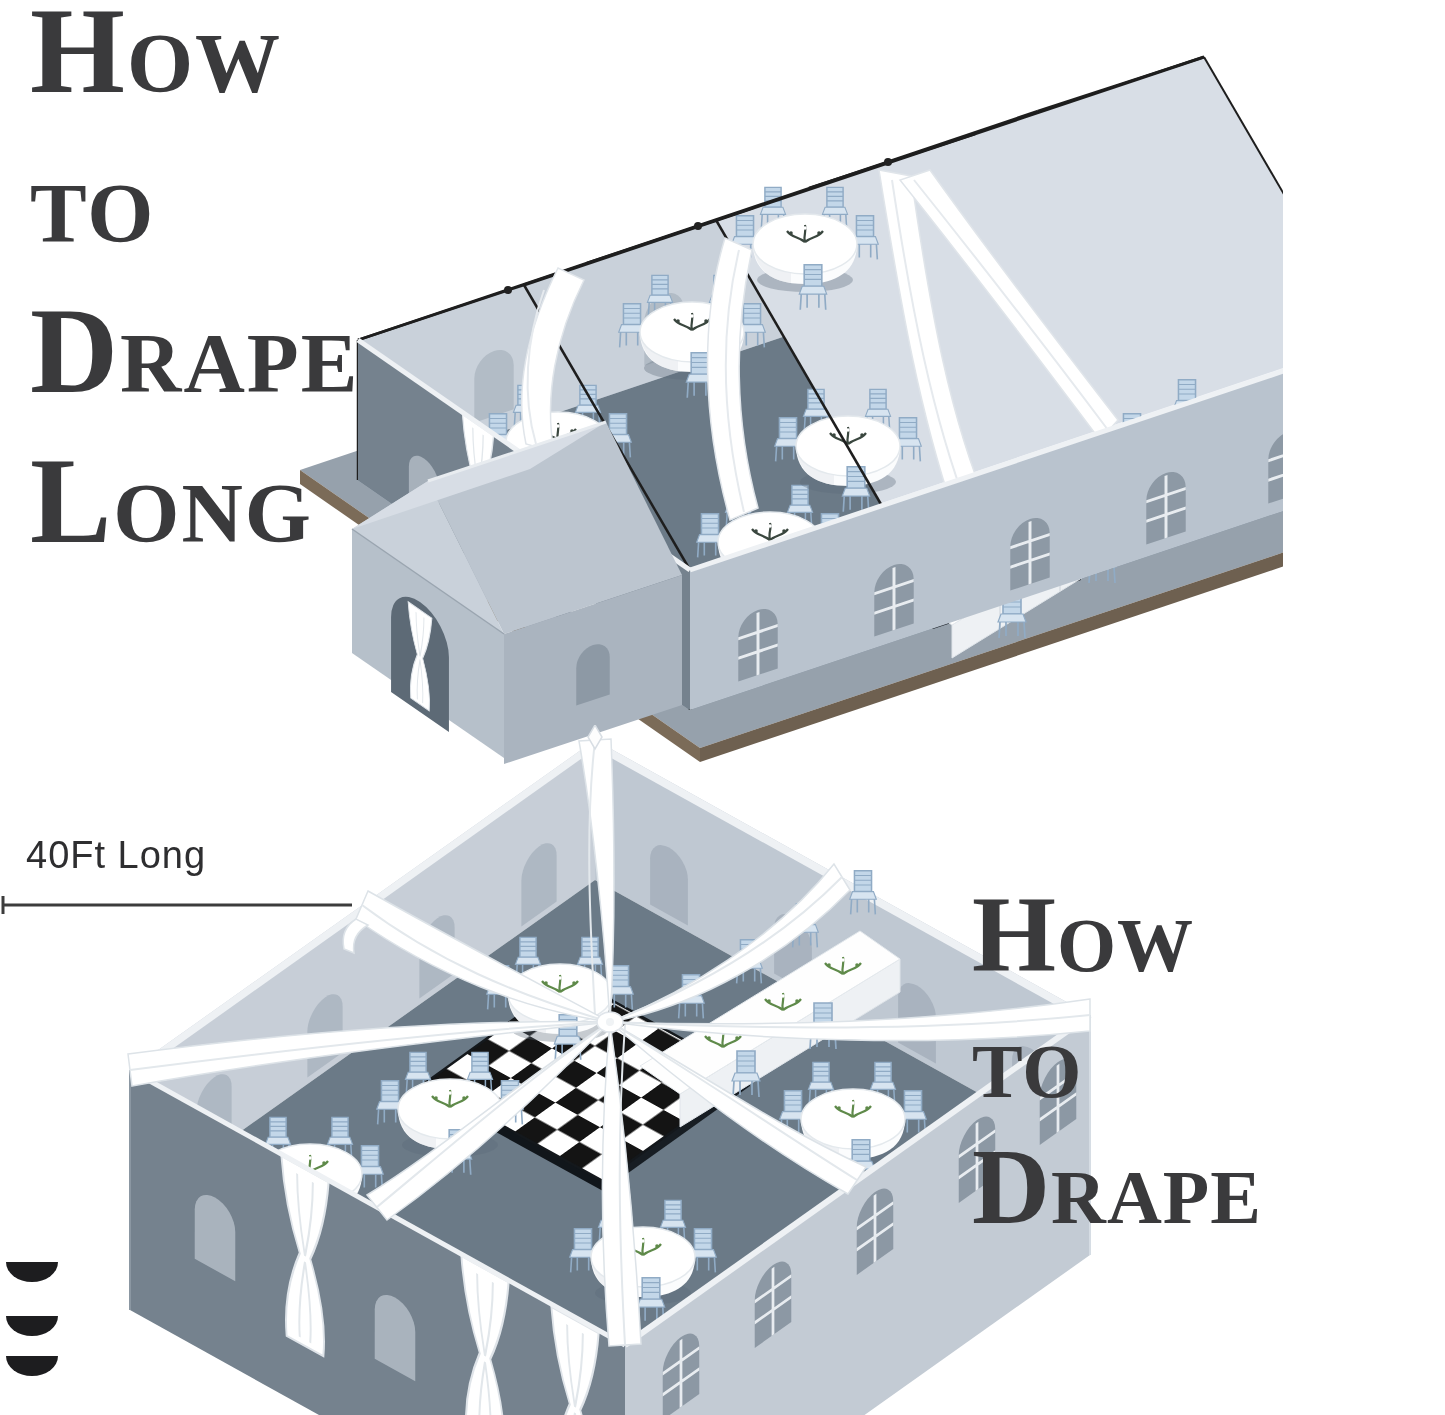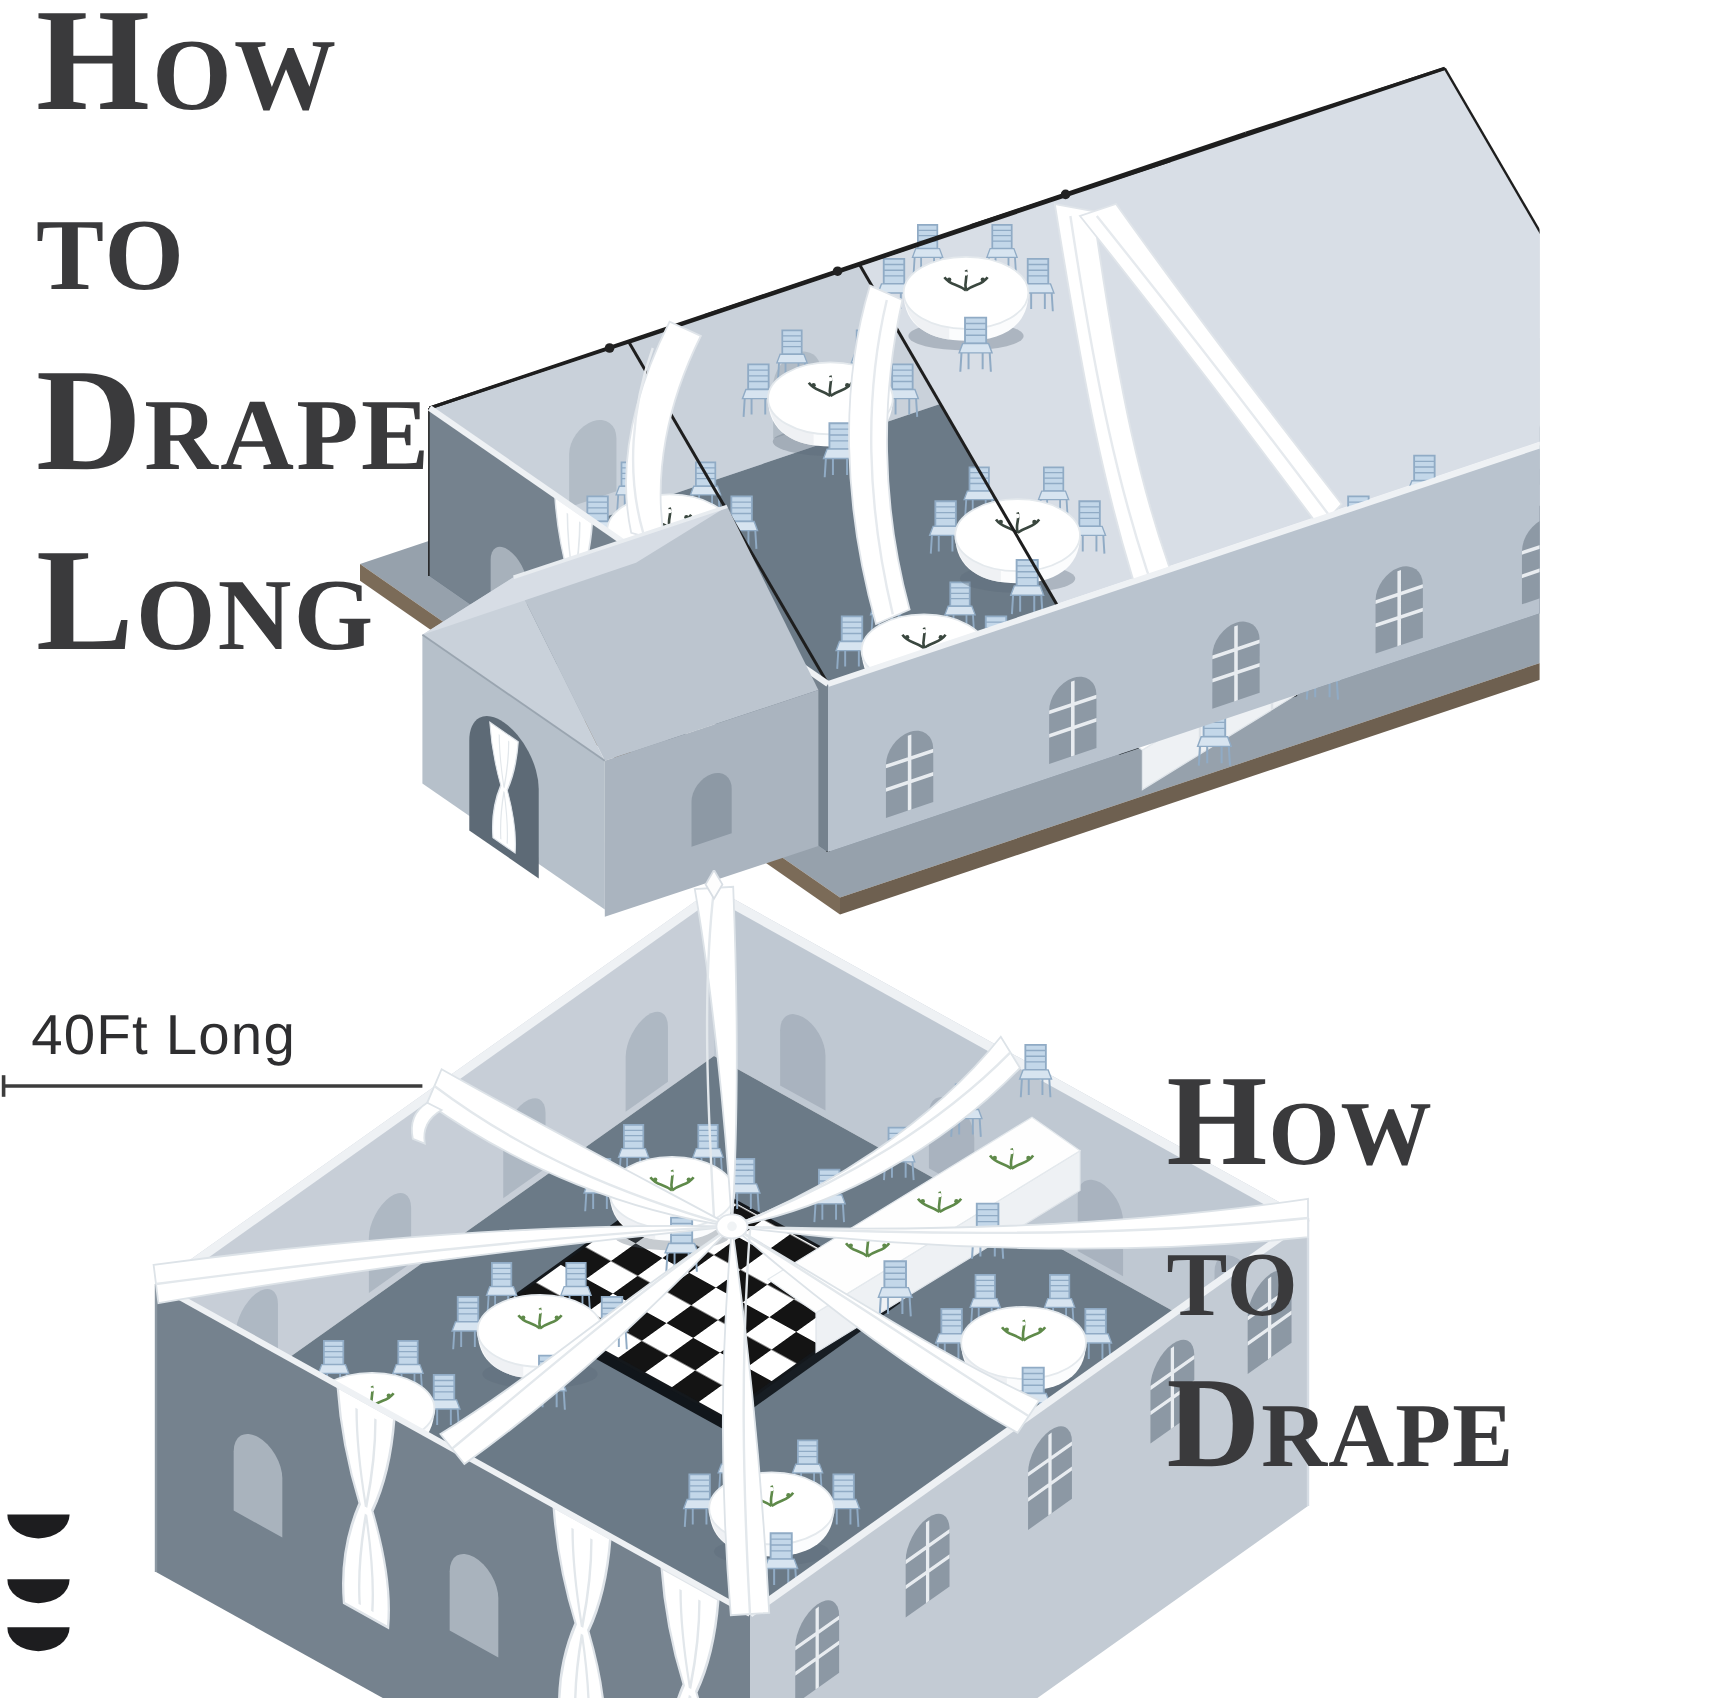--- a/index.html
+++ b/index.html
@@ -3,21 +3,21 @@
 <meta charset="utf-8">
 <style>
   html,body{margin:0;padding:0;background:#fff;}
   .canvas{position:relative;width:1283px;height:1415px;background:#ffffff;overflow:hidden;
           font-family:"Liberation Sans",sans-serif;}
   .abs{position:absolute;}
   .headline{font-family:"Liberation Serif",serif;font-weight:700;font-variant:small-caps;
             color:#3a3a3c;z-index:6;}
   .h-top{left:30px;top:-24px;font-size:122px;line-height:150px;letter-spacing:2px;}
   .h-bottom{left:972px;top:872px;font-size:108px;line-height:126px;letter-spacing:1px;}
-  .dim-label{left:26px;top:834px;font-size:47px;color:#2e2e30;letter-spacing:1px;z-index:5;}
+  .dim-label{left:26px;top:834px;font-size:38px;color:#2e2e30;letter-spacing:1px;z-index:5;}
   svg{display:block;}
   .illu{z-index:1;}
   .mark{z-index:7;}
 </style>
 </head>
 <body>
 
 <div class="canvas">
 
   <div class="abs headline h-top">

